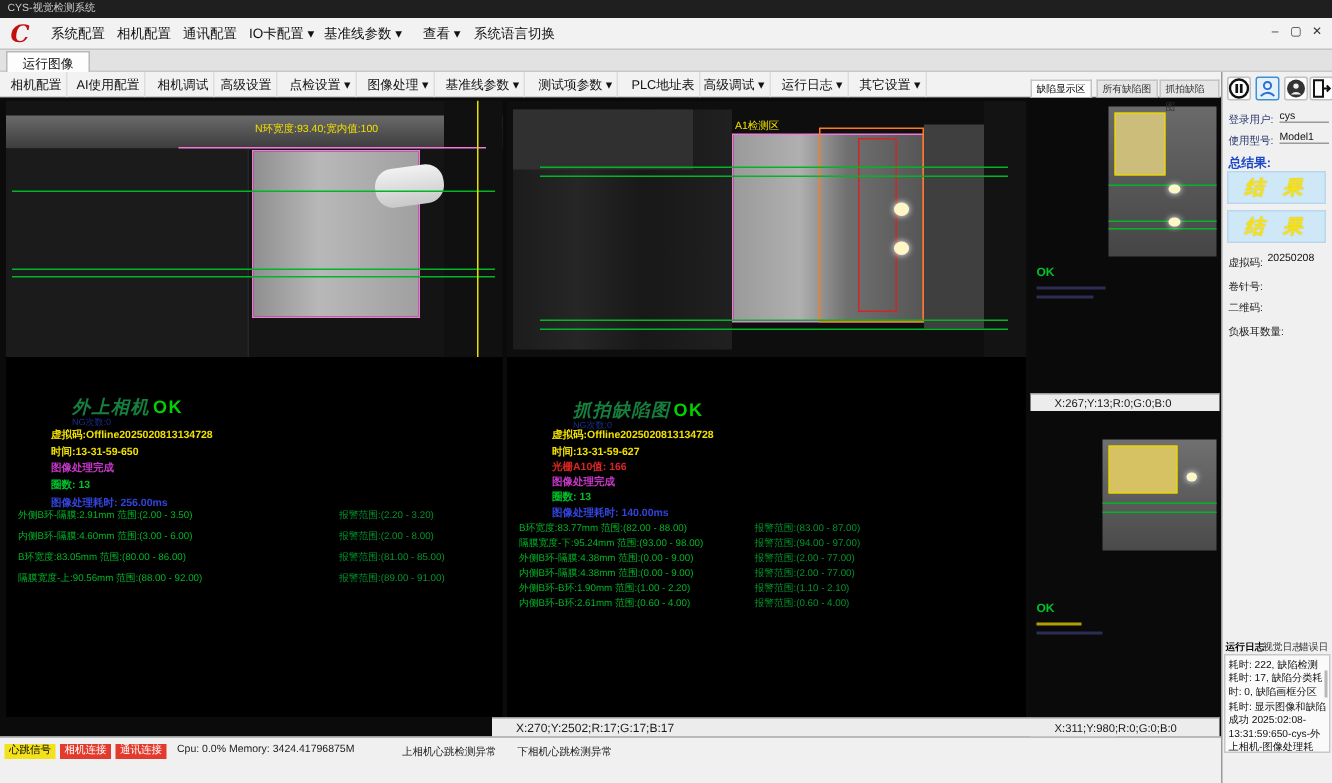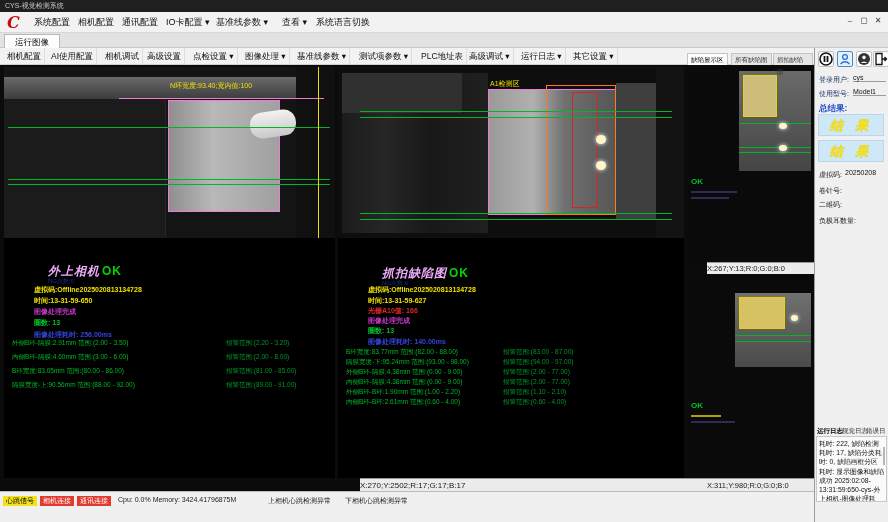--- a/index.html
+++ b/index.html
@@ -26,25 +26,25 @@
   #toolbar { left:0; top:48px; width:888px; height:17px; background:#f2f2f2;
     border-bottom:1px solid #cfcfcf; }
   .tb-item { position:absolute; top:0; height:17px; line-height:17px; font-size:8.5px; color:#111;
     padding:0 3px; border-right:1px solid #dddddd; }
 
   
   #main { left:0; top:65px; width:814px; height:426px; background:#0b0b0b; }
   .cam-panel { position:absolute; background:#000; }
   .cam-img { position:absolute; left:0; top:0; overflow:hidden; background:#141414; }
   .coordstrip { position:absolute; height:13px; background:#ececec; color:#1a1a1a; font-size:8px;
-    line-height:13px; padding-left:0; border-top:1px solid #9a9a9a;margin-left:20px; }
+    line-height:13px; padding-left:16px; border-top:1px solid #9a9a9a; }
 
   .cam-title { position:absolute; font-size:12px; font-weight:bold; font-style:italic;
     font-family:"DejaVu Serif", serif; letter-spacing:1px; }
-  .t-blue { color:#f0abfc;font-family:Liberation Serif, serif; }
+  .t-blue { color:#15803d;font-family:Liberation Serif, serif; }
   .t-ok { color:#00d200; font-family:"Liberation Sans", sans-serif; font-style:normal; margin-left:2px; }
   .sub { position:absolute; font-size:6px; color:#1c2d8a; }
   .oline { position:absolute; font-size:7px; font-weight:bold; white-space:nowrap; }
   .c-yellow { color:#f0e000; } .c-magenta { color:#c837c8; } .c-green { color:#00c22a; }
   .c-blue { color:#3344dd; } .c-red { color:#dd2525; }
   .mrow { position:absolute; left:0; width:100%; }
   .mname { position:absolute; left:8px; font-size:6.5px; color:#00b626; white-space:nowrap; }
   .malarm { position:absolute; font-size:6.5px; color:#00952a; white-space:nowrap; }
 
   .img-label { position:absolute; font-size:7px; color:#f0e000; white-space:nowrap; }
@@ -217,21 +217,21 @@
       </div>
       <div class="mrow" style="top:321px;">
         <span class="mname">外侧B环-B环:1.90mm 范围:(1.00 - 2.20)</span>
         <span class="malarm" style="left:165px;">报警范围:(1.10 - 2.10)</span>
       </div>
       <div class="mrow" style="top:331px;">
         <span class="mname">内侧B环-B环:2.61mm 范围:(0.60 - 4.00)</span>
         <span class="malarm" style="left:165px;">报警范围:(0.60 - 4.00)</span>
       </div>
     </div>
-    <div class="coordstrip" style="left:340px; top:413px; width:416px;">X:270;Y:2502;R:17;G:17;B:17</div>
+    <div class="coordstrip" style="left:328px; top:413px; width:416px;">X:270;Y:2502;R:17;G:17;B:17</div>
 
     <div class="cam-panel" style="left:687px; top:2px; width:126px; height:195px; background:#0a0a0a;">
       <div class="abs" style="left:52px;top:4px;width:72px;height:100px;background:linear-gradient(#6a6a6a,#454545);"></div>
       <div class="abs" style="left:56px;top:8px;width:34px;height:42px;background:#cdbd7a;border:1px solid #e8d400;"></div>
       <div class="gline" style="left:52px;top:56px;width:72px;"></div>
       <div class="gline" style="left:52px;top:80px;width:72px;"></div>
       <div class="gline" style="left:52px;top:85px;width:72px;"></div>
       <div class="glint" style="left:92px;top:56px;width:8px;height:6px;"></div>
       <div class="glint" style="left:92px;top:78px;width:8px;height:6px;"></div>
       <div class="abs" style="left:4px;top:110px;font-size:8px;color:#00c22a;font-weight:bold;">OK</div>

